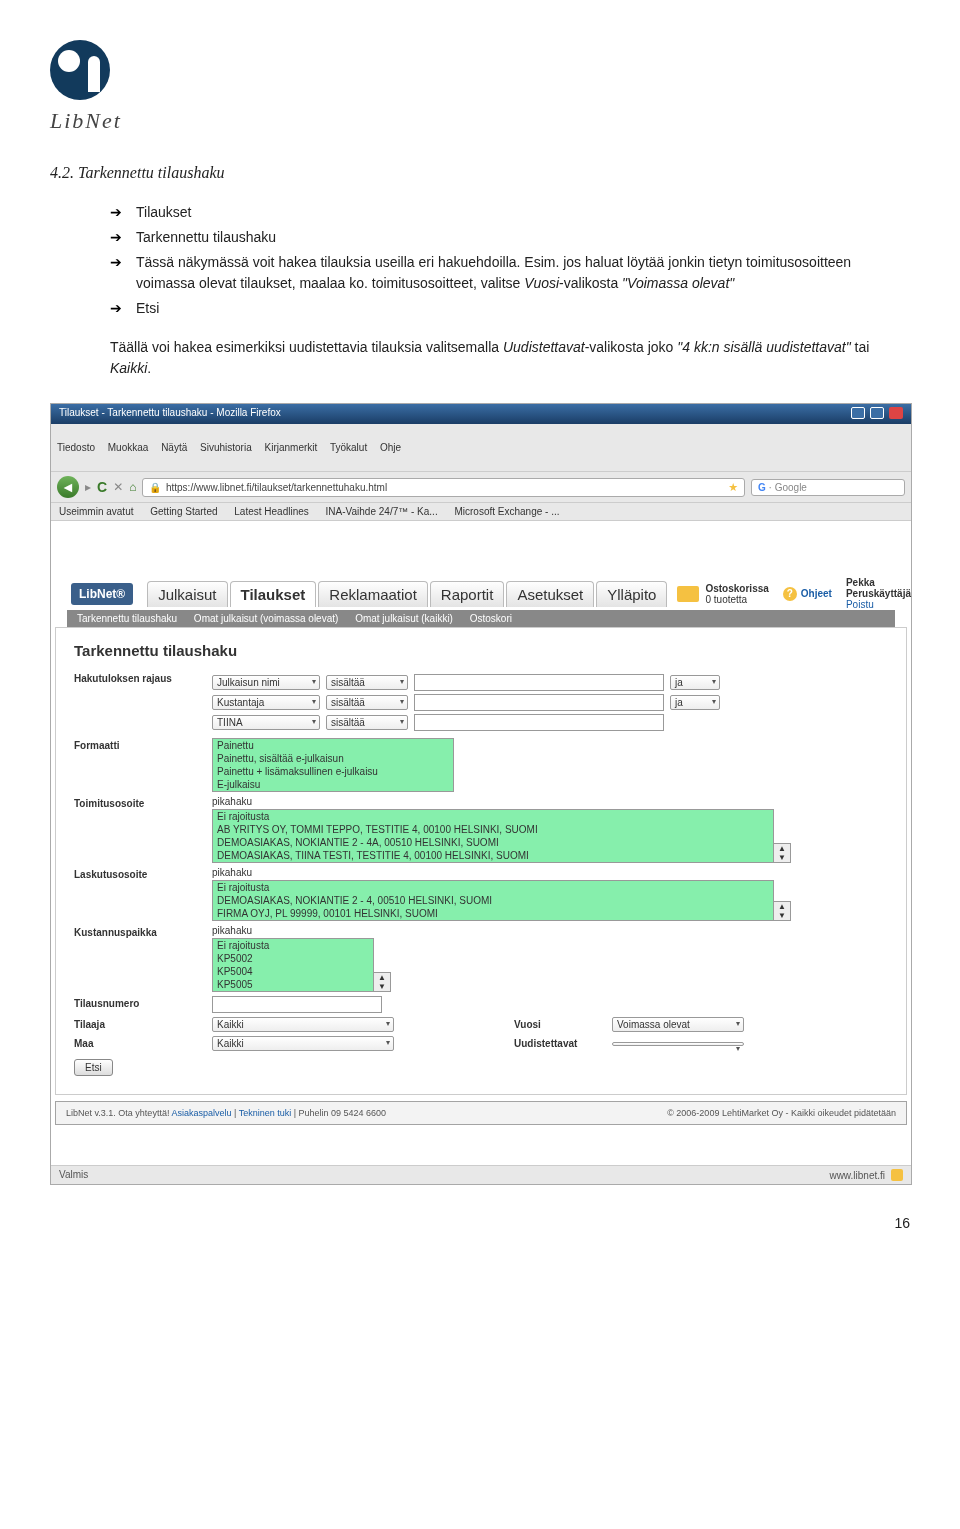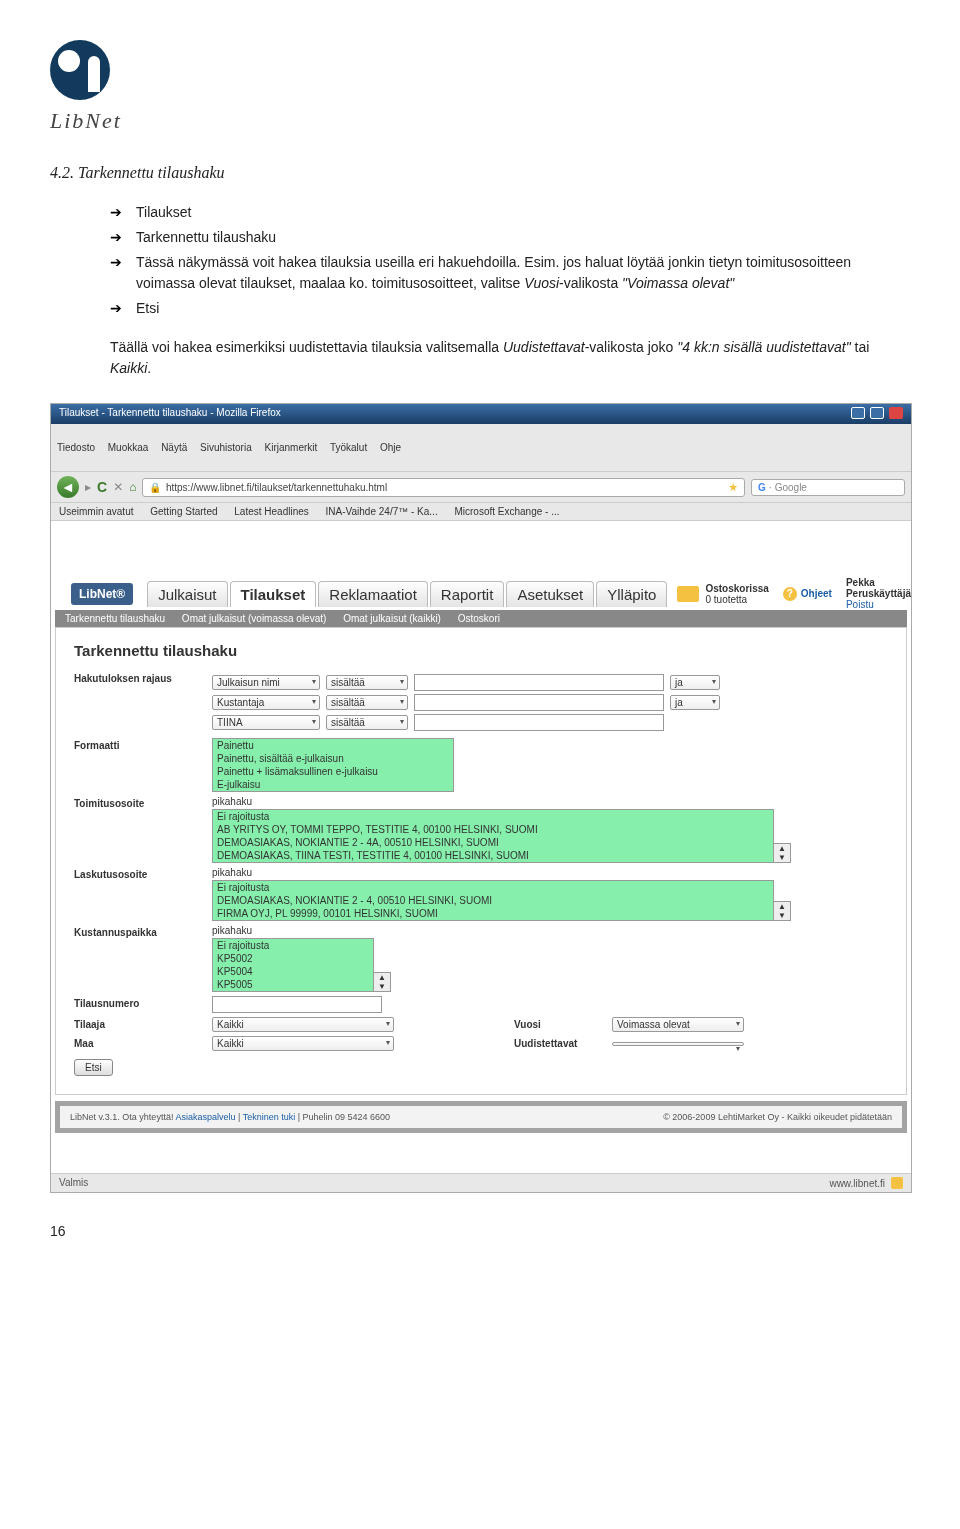--- a/index.html
+++ b/index.html
@@ -117,21 +117,21 @@
   }
   .lib-tab.active { background: #fff; font-weight: bold;}
   .lib-head-right { margin-left: auto; display:flex; align-items:center; gap:14px; font-size:10px;}
   .lib-cart { display:flex; align-items:center; gap:6px;}
   .lib-cart-icon { width:22px; height:16px; background:#f5c141; border-radius:2px;}
   .lib-help { color:#1a5da6; font-weight:bold; display:flex; align-items:center; gap:4px;}
   .lib-help-icon { width:14px; height:14px; border-radius:50%; background:#f5c141; color:#fff; text-align:center; font-size:10px; line-height:14px;}
   .lib-user { font-weight:bold;}
   .lib-subnav {
     background: #888; color: #fff; padding: 3px 10px; font-size: 10px;
-    margin: 0 4px;
+    margin: 0 16px;
   }
   .lib-subnav span { margin-right: 14px;}
   .form-panel {
     background: #fff; border: 1px solid #ccc; margin: 0 4px 6px 4px;
     padding: 14px 18px;
   }
   .form-title { font-size: 15px; font-weight: bold; margin-bottom: 12px;}
   .form-row { display: flex; align-items: flex-start; margin: 4px 0; gap: 8px;}
   .form-label { width: 130px; font-size: 10px; font-weight: bold; padding-top:2px;}
   .sel {
@@ -155,31 +155,31 @@
     display:flex; flex-direction:column; justify-content:space-between; align-items:center; font-size:8px;}
   .quick { font-size:10px; margin-bottom:2px;}
   .btn {
     background: linear-gradient(#fff,#ddd); border:1px solid #888; border-radius:3px;
     padding:2px 10px; font-size:10px;
   }
   .two-col { display:flex; gap:120px;}
   .two-col .col { display:flex; align-items:center; gap:8px;}
   .two-col .col .clabel { font-size:10px; font-weight:bold; width:90px;}
   .lib-footer {
-    background:#f3f3f3; border:5px solid #a3a3a3; margin:0 4px; padding:6px 10px;
+    background:#f3f3f3; border:1px solid #a3a3a3; margin:0 4px; padding:6px 10px;
     font-size:9px; color:#555; display:flex; justify-content:space-between;
   }
   .lib-footer a { color:#1a5da6; text-decoration:none;}
   .ff-status {
     background:#e8e8e8; border-top:1px solid #ccc; padding:3px 8px; font-size:10px;
     display:flex; justify-content:space-between; color:#555;
     margin-top:40px;
   }
   .lock-icon { width:12px; height:12px; background:#f5c141; border-radius:2px;}
-  .page-num { font-size:14px; margin-top:30px;}
+  .page-num { text-align:right; font-size:14px; margin-top:30px;}
   .star { color:#f5c141; font-size:11px;}
 </style>
 </head>
 <body>
 
 <div class="logo-block">
   <div class="logo-circle"></div>
   <div class="logo-text">LibNet</div>
 </div>
 

